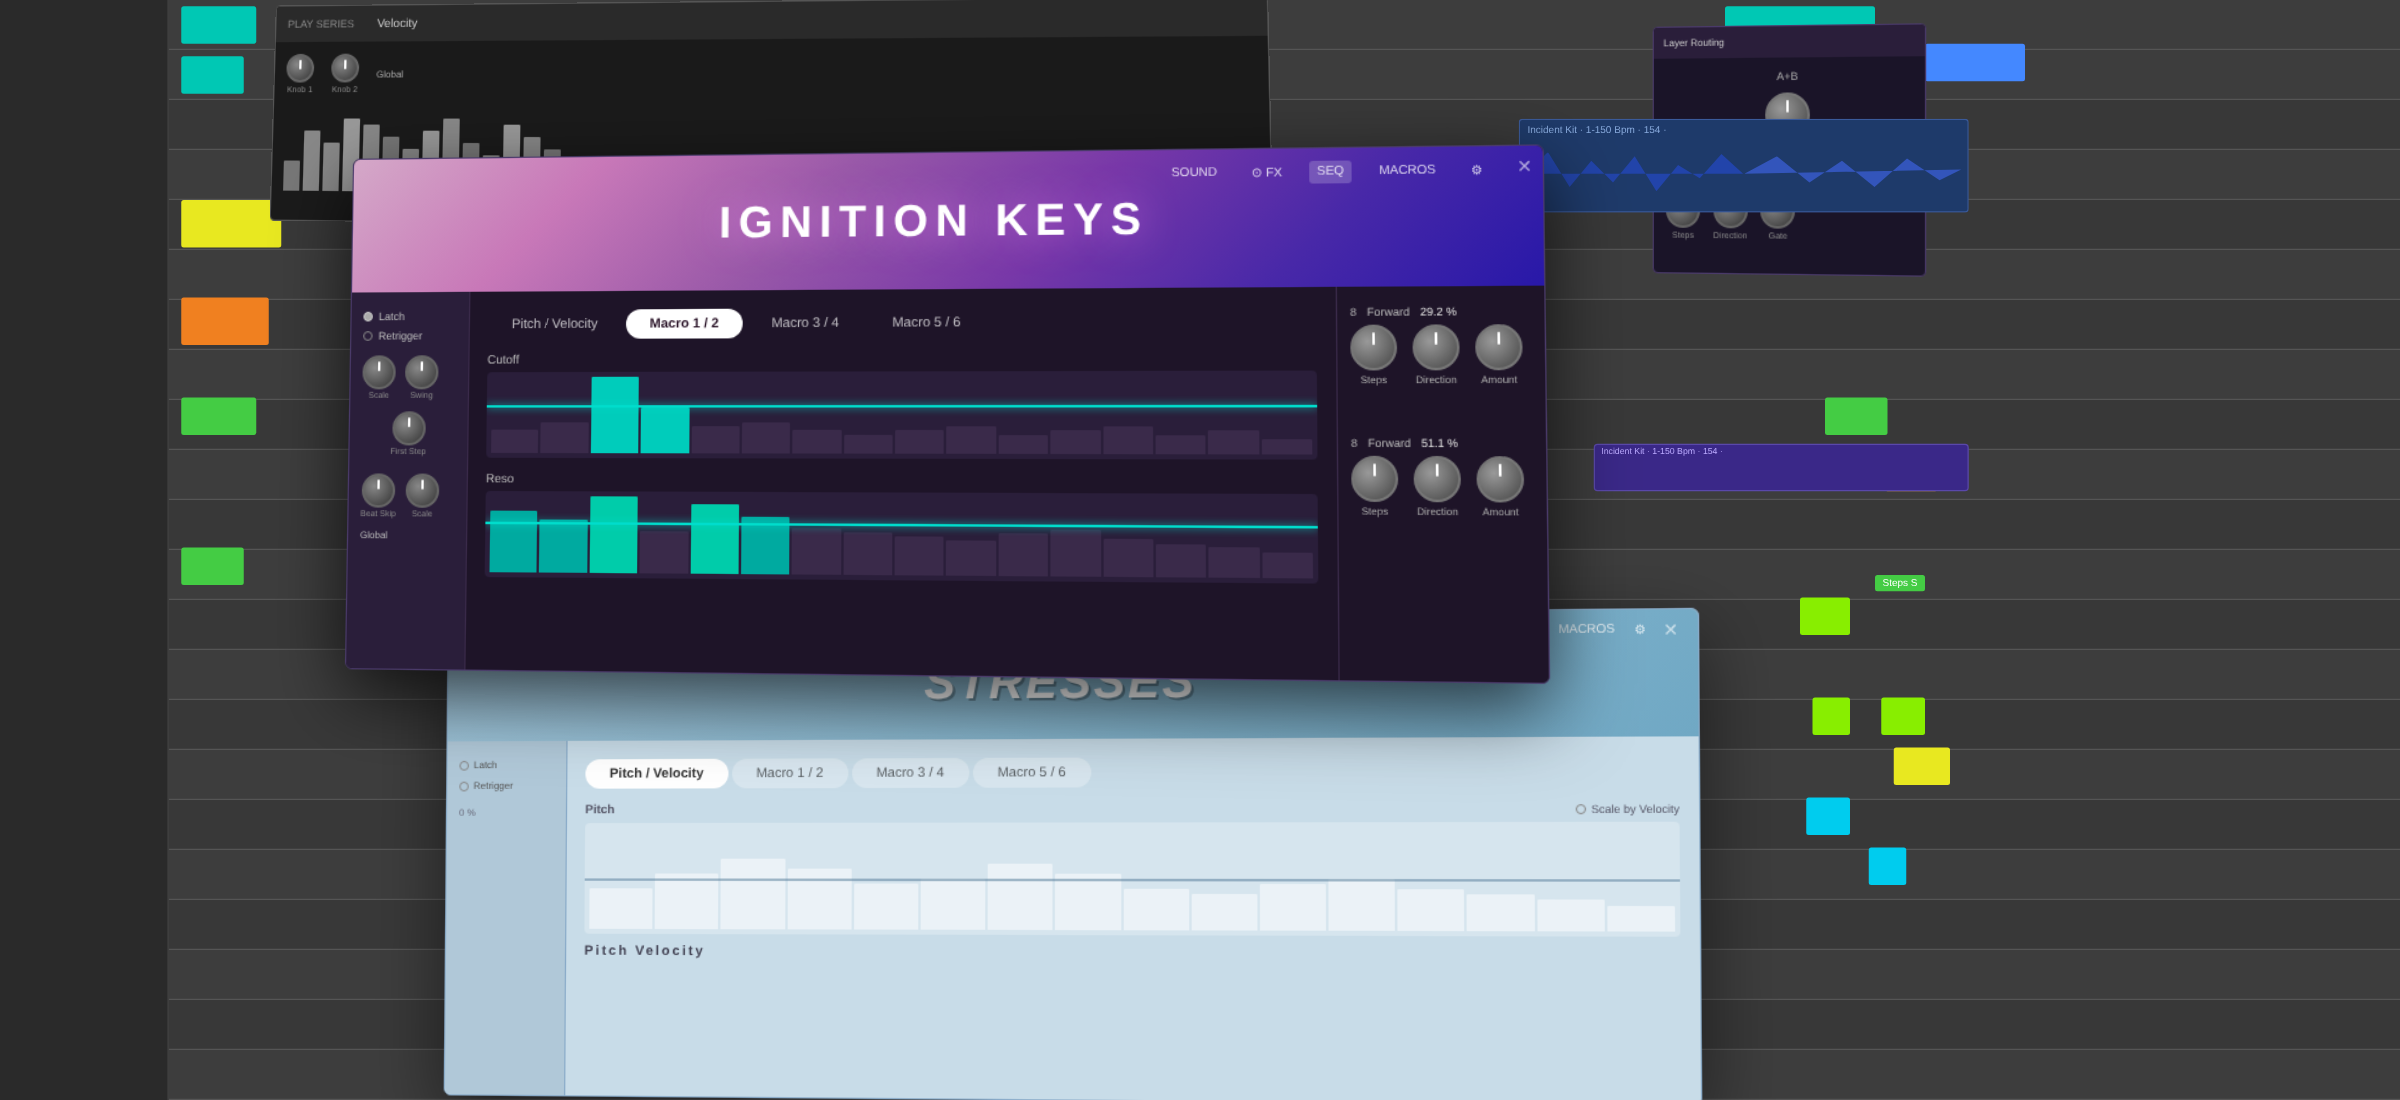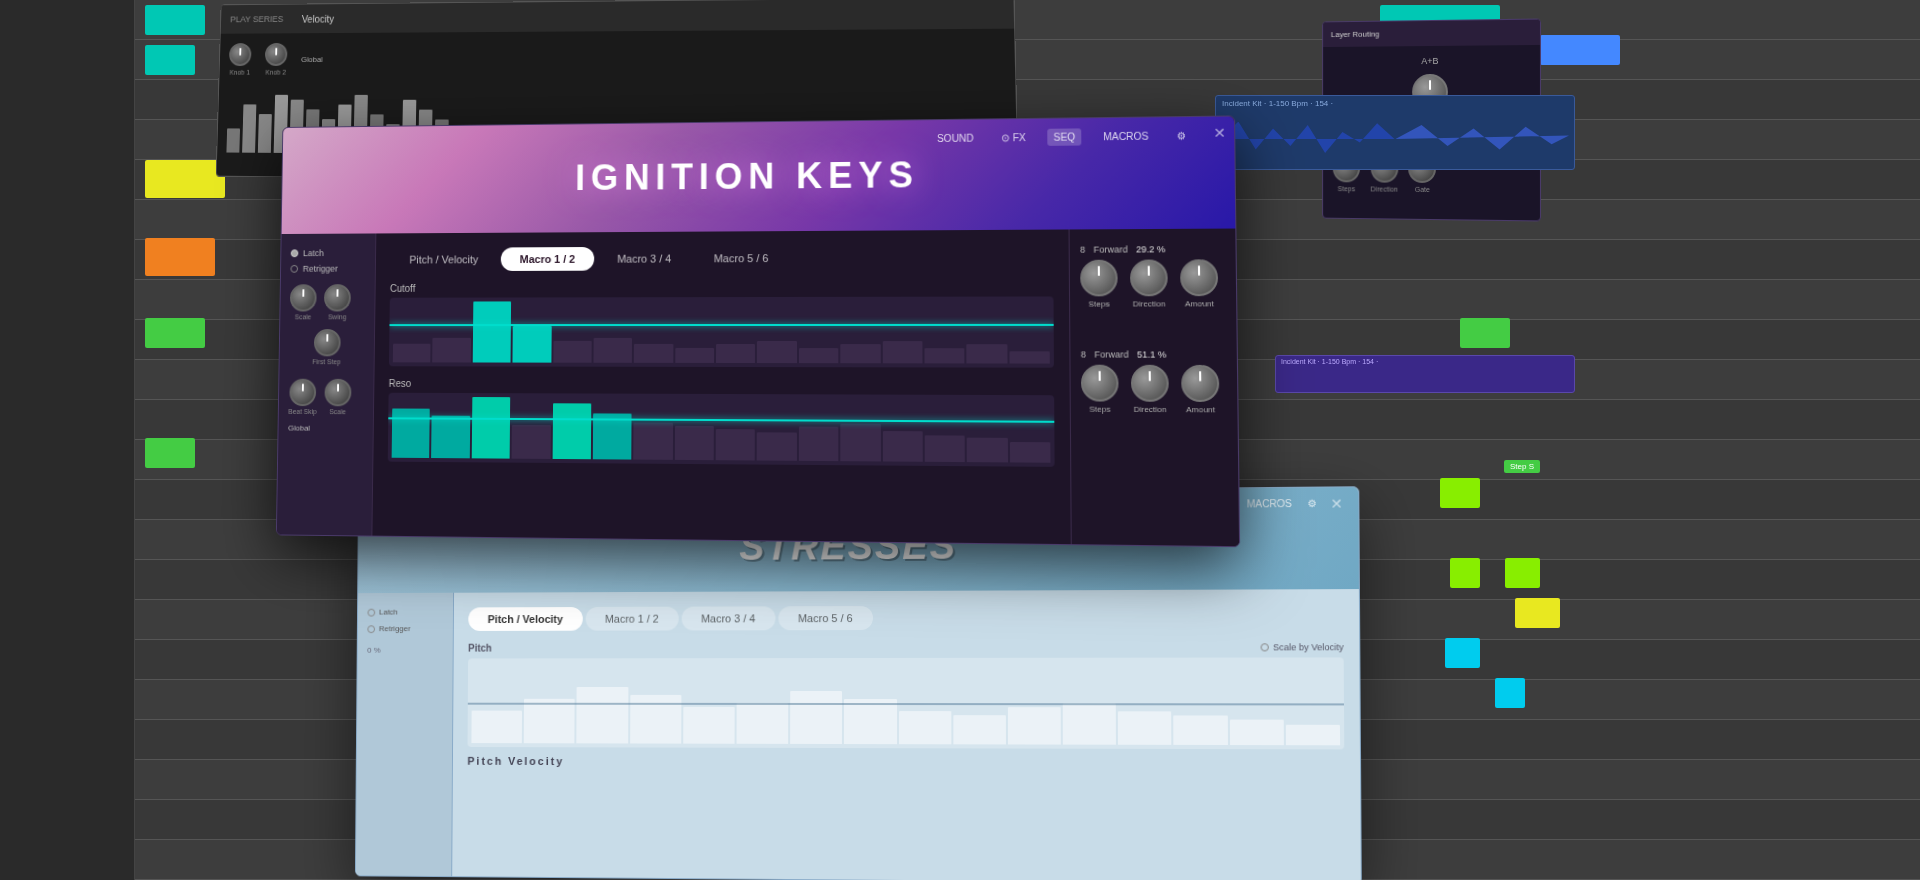--- a/index.html
+++ b/index.html
@@ -512,21 +512,21 @@
           <div style="flex:1;height:35px;background:#3355bb;clip-path:polygon(0 50%,15% 10%,30% 70%,45% 20%,60% 80%,75% 15%,90% 65%,100% 40%);"></div>
         </div>
       </div>
     </div>
 
     <div class="bouncer-label" style="right:370px;top:380px;z-index:8;">
       <span>Bouncer</span>
     </div>
 
     <div class="down-label" style="right:380px;top:460px;z-index:8;">
-      <span>Step S</span>
+      <span>Steps S</span>
     </div>
 
     <div style="position:absolute;top:355px;right:345px;width:300px;height:38px;background:#3a2888;border:1px solid #5a48aa;border-radius:3px;z-index:8;overflow:hidden;">
       <div style="font-size:7px;color:#bbaaff;padding:2px 5px;">Incident Kit · 1-150 Bpm · 154 ·</div>
     </div>
   </div>
 </div>
 
 <div class="plugin-bg-top">
   <div class="plugin-bg-top-header">

